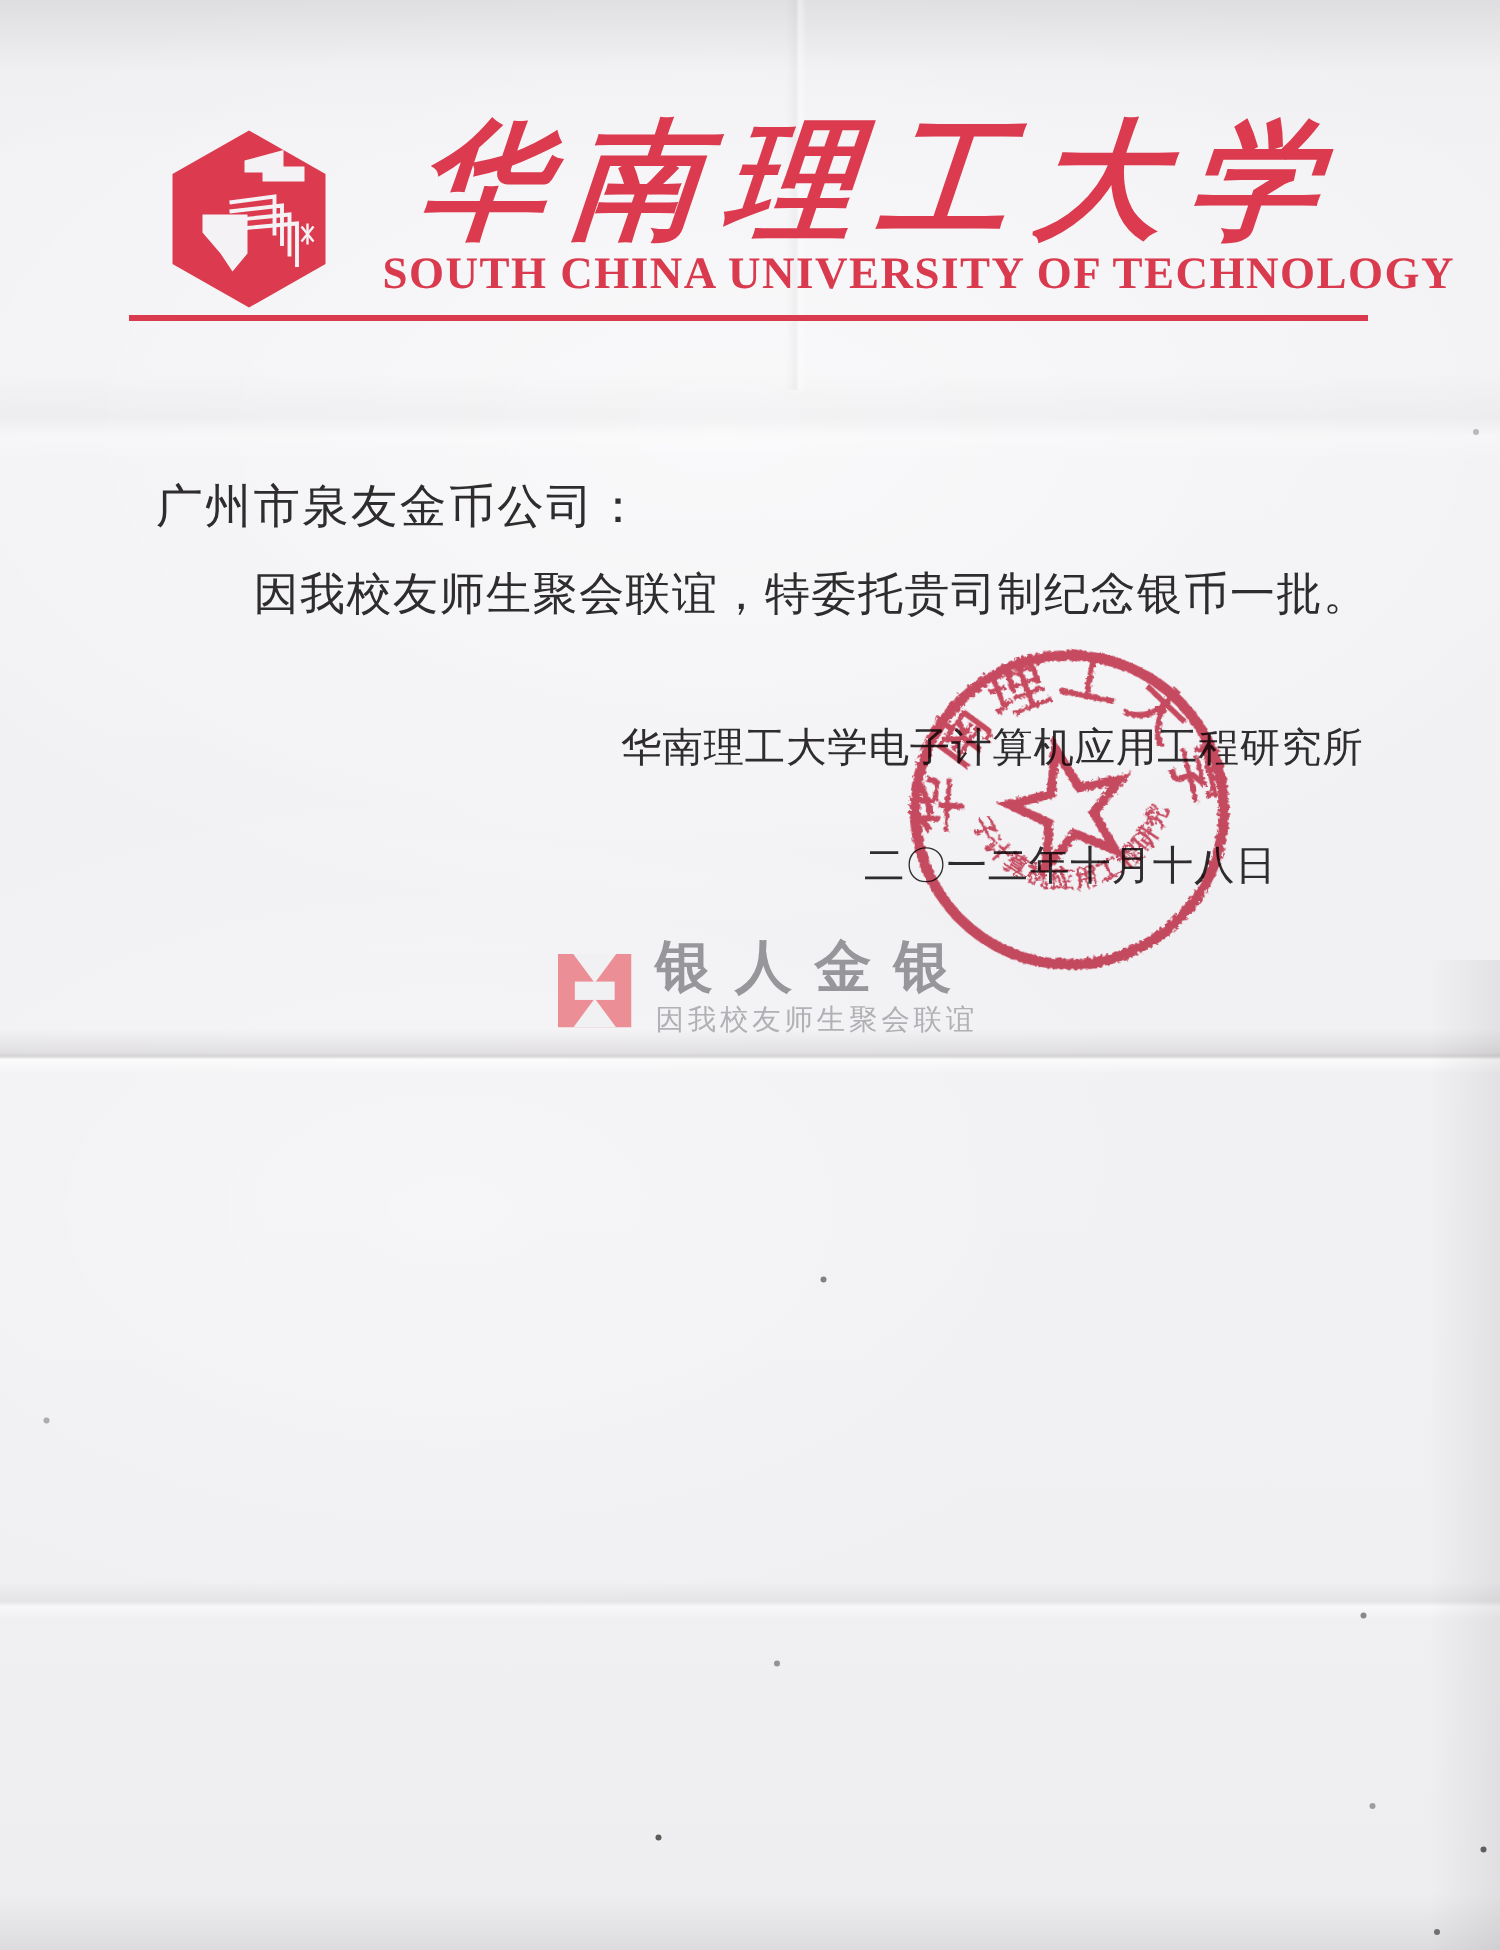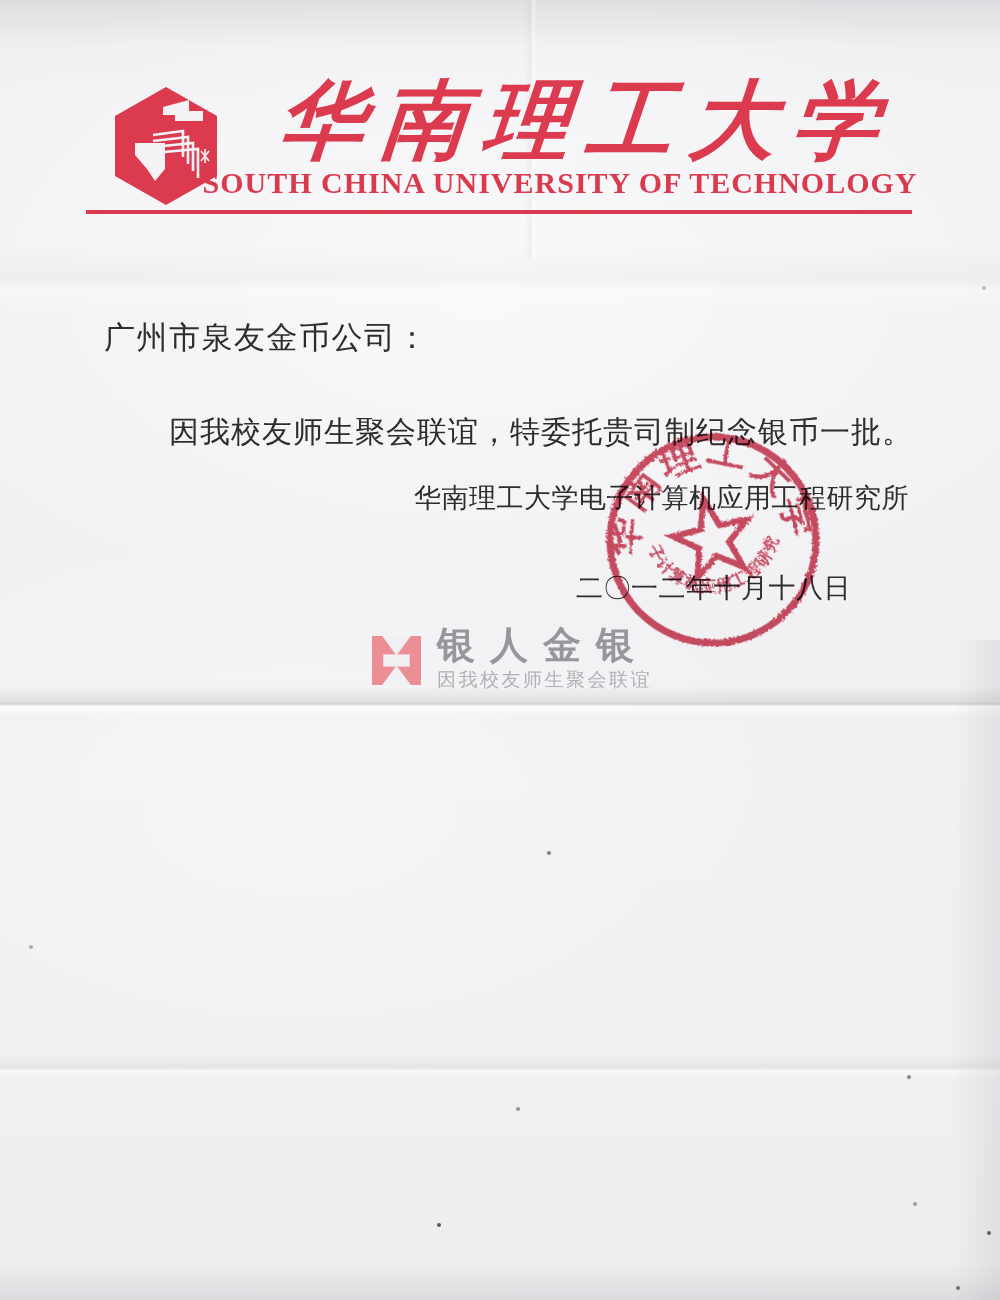--- a/index.html
+++ b/index.html
@@ -31,28 +31,28 @@
       548px 852px 0 1px rgba(55,52,50,.6), 908px 1076px 0 1px rgba(50,48,46,.55),
       988px 1232px 0 1px rgba(40,38,36,.7), 957px 1287px 0 1px rgba(40,38,36,.6),
       914px 1203px 0 1px rgba(60,58,56,.45), 30px 946px 0 1px rgba(70,66,64,.4),
       983px 287px 0 1px rgba(80,76,74,.35);}
   
   .emblem{position:absolute;left:113px;top:85px;width:106px;height:122px;}
   .cn-title{position:absolute;left:278px;top:66px;width:632px;height:110px;
     font-size:86px;line-height:110px;font-weight:bold;font-style:italic;
     letter-spacing:17px;white-space:nowrap;transform:skewX(-5deg);
     font-family:"Liberation Serif",serif;}
-  .en-title{position:absolute;left:150px;top:166px;width:820px;text-align:center;
+  .en-title{position:absolute;left:150px;top:166px;width:820px;text-align:right;
     font-family:"Liberation Serif",serif;font-weight:bold;font-size:30px;letter-spacing:1px;white-space:nowrap;}
   .red-rule{position:absolute;left:86px;top:210px;width:826px;height:4px;}
   
   .recipient{position:absolute;left:104px;top:317px;font-size:31px;letter-spacing:1.5px;white-space:nowrap;}
   .body-line{position:absolute;left:169px;top:376px;font-size:30px;letter-spacing:1px;white-space:nowrap;}
   .signature{position:absolute;left:414px;top:480px;font-size:27px;letter-spacing:0.5px;white-space:nowrap;}
-  .date-line{position:absolute;left:576px;top:559px;font-size:27px;letter-spacing:0.5px;white-space:nowrap;margin-top:11px;}
+  .date-line{position:absolute;left:576px;top:559px;font-size:27px;letter-spacing:0.5px;white-space:nowrap;}
   
   .seal{position:absolute;left:597px;top:424px;width:232px;height:232px;
     mix-blend-mode:multiply;opacity:.88;transform:rotate(-5deg);}
   
   .watermark{position:absolute;left:372px;top:626px;display:flex;align-items:center;}
   .wm-logo{width:49px;height:49px;margin-top:2px;}
   .wm-text{margin-left:16px;}
   .wm-brand{font-size:38px;font-weight:bold;letter-spacing:15px;line-height:38px;white-space:nowrap;}
   .wm-tagline{font-size:19px;letter-spacing:2.5px;margin-top:3px;white-space:nowrap;}
 </style>
@@ -88,21 +88,21 @@
   </svg>
 
   <div class="cn-title" style="color:#dc3a4e;">华南理工大学</div>
 
   <div class="en-title" style="color:#d93a4e;">SOUTH CHINA UNIVERSITY OF TECHNOLOGY</div>
 
   <div class="red-rule" style="background:#d93a4e;"></div>
 
   <div class="recipient" style="color:#2e2c2d;">广州市泉友金币公司：</div>
 
-  <div class="body-line" style="color:#2e2c2d;margin-top:36px;">因我校友师生聚会联谊，特委托贵司制纪念银币一批。</div>
+  <div class="body-line" style="color:#2e2c2d;">因我校友师生聚会联谊，特委托贵司制纪念银币一批。</div>
 
   <div class="signature" style="color:#2e2c2d;">华南理工大学电子计算机应用工程研究所</div>
 
   <div class="date-line" style="color:#2e2c2d;">二〇一二年十月十八日</div>
 
   <svg class="seal" viewBox="0 0 232 232">
     <defs>
       <path id="sealTopArc" d="M 40 116 A 76 76 0 0 1 192 116"></path>
       <path id="sealBottomArc" d="M 50 116 A 68 68 0 0 0 182 116"></path>
       <filter id="stampGrain" x="-10%" y="-10%" width="120%" height="120%">

